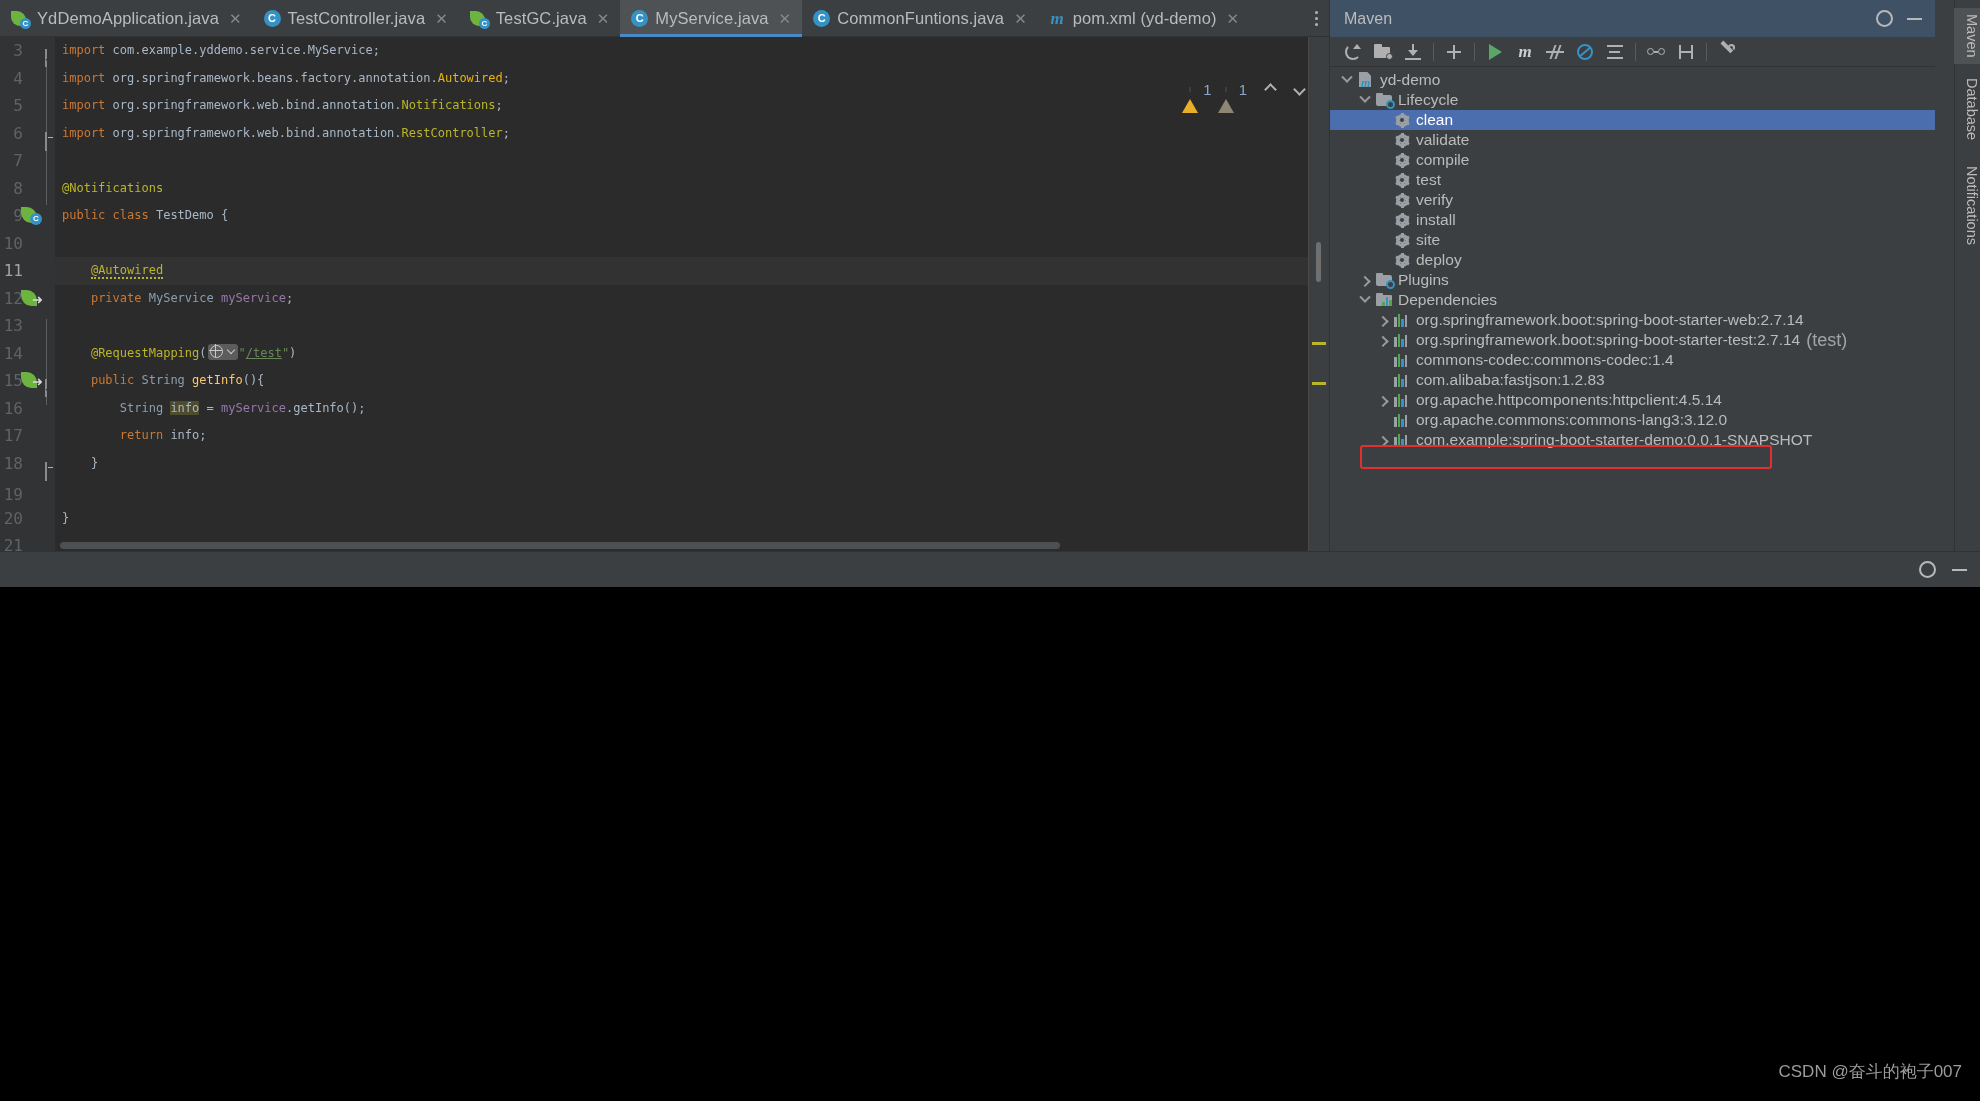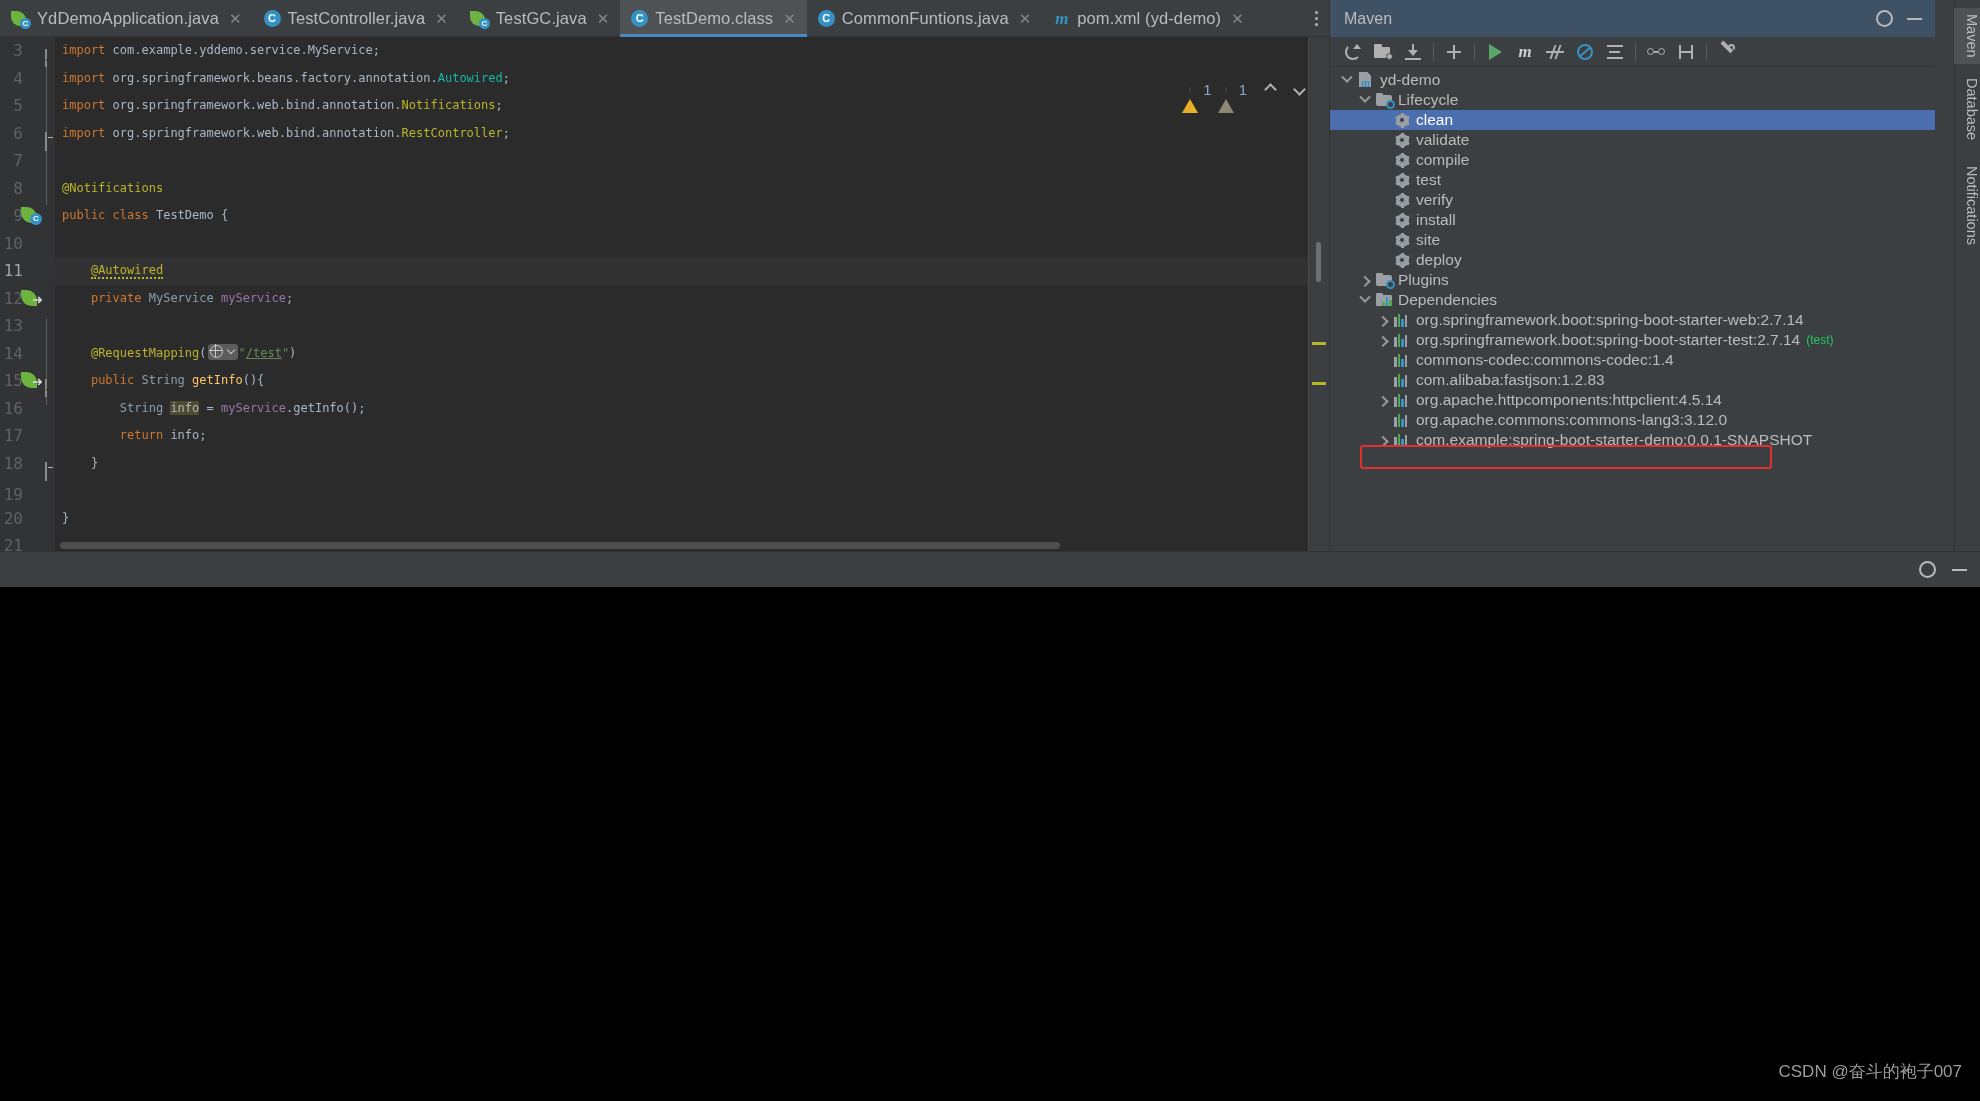--- a/index.html
+++ b/index.html
@@ -223,21 +223,21 @@
   .twist {
     width:18px; flex:0 0 18px; display:flex; align-items:center; justify-content:center;
   }
   .twist .arrow-down, .twist .arrow-right {
     width:8px; height:8px; border-right:2px solid #9a9a9a; border-bottom:2px solid #9a9a9a;
   }
   .twist .arrow-down { transform: rotate(45deg) translate(-2px,-2px); }
   .twist .arrow-right { transform: rotate(-45deg) translate(-1px,1px); }
   .ticon { width:20px; flex:0 0 20px; display:flex; align-items:center; justify-content:center; }
   .tlabel { padding-left:4px; }
-  .tsuffix { color:#22c55e; padding-left:6px; font-size:12px; }
+  .tsuffix { color:#a3a3a3; padding-left:6px; font-size:18px; }
 
   
   .ic-mvnmod { position:relative; width:16px; height:16px; }
   .ic-mvnmod .pg {
     position:absolute; left:1px; top:0; width:12px; height:15px;
     background:#9aa0a6; clip-path: polygon(0 0, 70% 0, 100% 25%, 100% 100%, 0 100%);
   }
   .ic-mvnmod .m {
     position:absolute; left:3px; bottom:-3px; color:#3592c4; font-size:12px;
     font-style:italic; font-weight:bold; font-family:"Liberation Serif", serif;
@@ -417,21 +417,21 @@
     <div class="tab">
       <span class="icn-springboot">
         <span class="leaf"></span>
           <span class="badge">C</span>
       </span>
       <span class="tab-label">TestGC.java</span>
       <span class="tab-close">✕</span>
     </div>
     <div class="tab active">
       <span class="icn-class">C</span>
-      <span class="tab-label">TestDemo.class</span>
+      <span class="tab-label">MyService.java</span>
       <span class="tab-close">✕</span>
     </div>
     <div class="tab">
       <span class="icn-class">C</span>
       <span class="tab-label">CommonFuntions.java</span>
       <span class="tab-close">✕</span>
     </div>
     <div class="tab">
       <span class="icn-maven">m</span>
       <span class="tab-label">pom.xml (yd-demo)</span>
@@ -520,21 +520,21 @@
       <div class="gline" style="top:467.5px">
           <span class="num">20</span>
         </div>
       <div class="gline" style="top:495px">
           <span class="num">21</span>
         </div>
     </div>
 
     <div class="code">
       <div class="cline" style="top:0px"><span class="t-kw">import</span> com.example.yddemo.service.MyService;</div>
-      <div class="cline" style="top:27.5px"><span class="t-kw">import</span> org.springframework.beans.factory.annotation.<span style="color:#14b8a6">Autowired</span>;</div>
+      <div class="cline" style="top:27.5px"><span class="t-kw">import</span> org.springframework.beans.factory.annotation.<span style="color:#eab308">Autowired</span>;</div>
       <div class="cline" style="top:55px"><span class="t-kw">import</span> org.springframework.web.bind.annotation.<span style="color:#bbb529">Notifications</span>;</div>
       <div class="cline" style="top:82.5px"><span class="t-kw">import</span> org.springframework.web.bind.annotation.<span style="color:#bbb529">RestController</span>;</div>
       <div class="cline" style="top:110px"></div>
       <div class="cline" style="top:137.5px"><span class="t-ann">@Notifications</span></div>
       <div class="cline" style="top:165px"><span class="t-kw">public class</span> TestDemo {</div>
       <div class="cline" style="top:192.5px"></div>
       <div class="cline hl" style="top:220px">    <span class="t-ann u-warn">@Autowired</span></div>
       <div class="cline" style="top:247.5px">    <span class="t-kw">private</span> <span class="t-typ">MyService</span> <span class="t-fld">myService</span>;</div>
       <div class="cline" style="top:275px"></div>
       <div class="cline" style="top:302.5px">    <span class="t-ann">@RequestMapping</span>(<span class="webicon"><span class="globe"></span><span class="chev"></span></span><span class="t-str">"</span><span class="t-str u-link">/test</span><span class="t-str">"</span>)</div>

